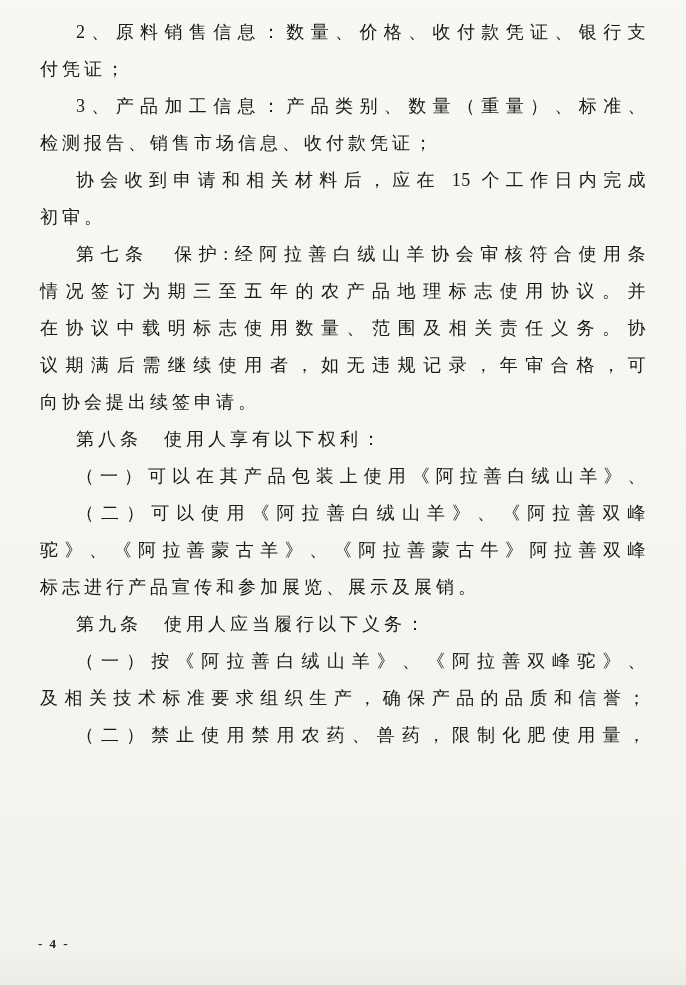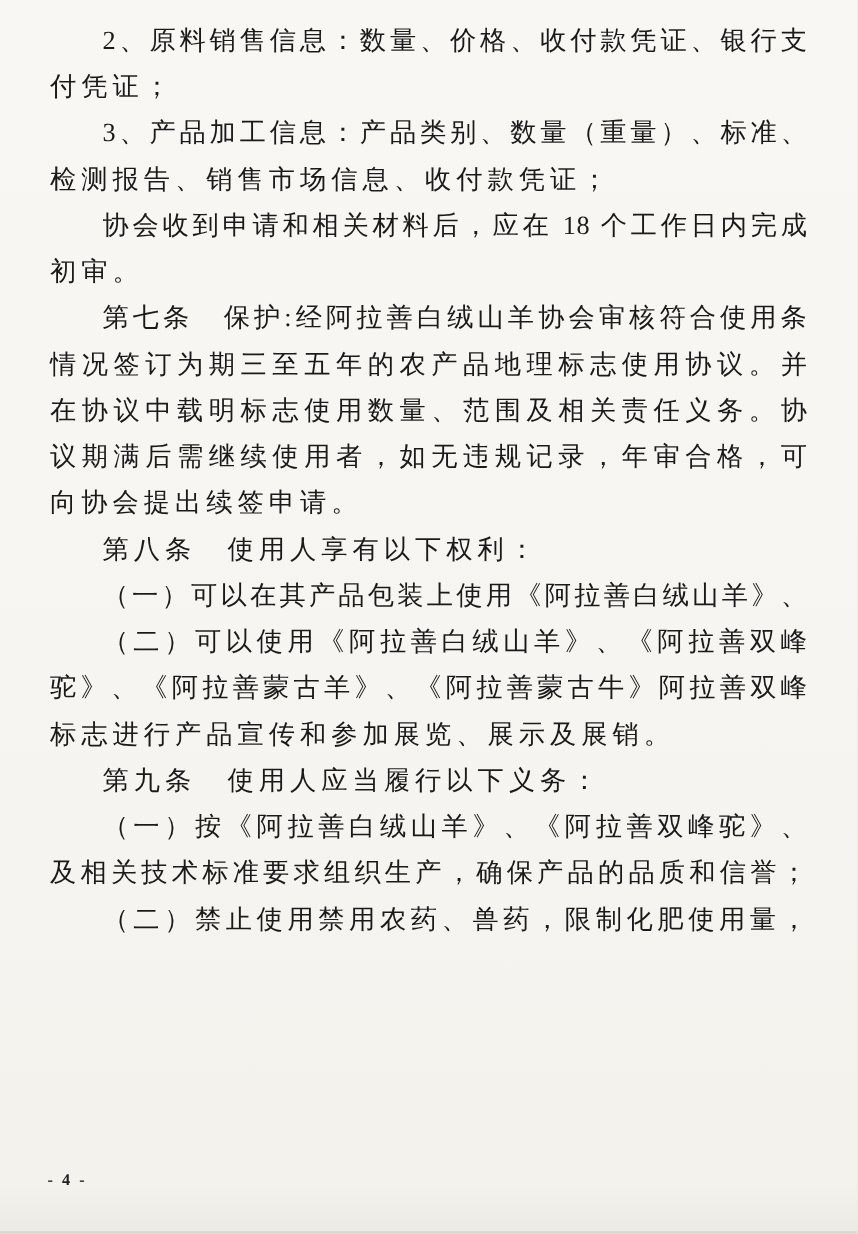--- a/index.html
+++ b/index.html
@@ -24,21 +24,21 @@
     height: 2px;
     background: #d9d6cf;
   }
   .doc-body {
     position: absolute;
     left: 40px;
     right: 40px;
     top: 14px;
   }
   .line {
-    font-size: 21px;
+    font-size: 18px;
     line-height: 37px;
     height: 37px;
     white-space: nowrap;
     text-align: justify;
     text-align-last: justify;
     text-justify: inter-character;
     letter-spacing: 0.5px;
   }
   .line.indent {
     text-indent: 2em;
@@ -59,21 +59,21 @@
 </style>
 </head>
 <body>
 
 <div class="page">
   <div class="doc-body">
     <div class="line indent">2、原料销售信息：数量、价格、收付款凭证、银行支</div>
     <div class="line end">付凭证；</div>
     <div class="line indent">3、产品加工信息：产品类别、数量（重量）、标准、</div>
     <div class="line end">检测报告、销售市场信息、收付款凭证；</div>
-    <div class="line indent">协会收到申请和相关材料后，应在 18 个工作日内完成</div>
+    <div class="line indent">协会收到申请和相关材料后，应在 15 个工作日内完成</div>
     <div class="line end">初审。</div>
     <div class="line indent">第七条　保护:经阿拉善白绒山羊协会审核符合使用条</div>
     <div class="line">情况签订为期三至五年的农产品地理标志使用协议。并</div>
     <div class="line">在协议中载明标志使用数量、范围及相关责任义务。协</div>
     <div class="line">议期满后需继续使用者，如无违规记录，年审合格，可</div>
     <div class="line end">向协会提出续签申请。</div>
     <div class="line indent end">第八条　使用人享有以下权利：</div>
     <div class="line indent">（一）可以在其产品包装上使用《阿拉善白绒山羊》、</div>
     <div class="line indent">（二）可以使用《阿拉善白绒山羊》、《阿拉善双峰</div>
     <div class="line">驼》、《阿拉善蒙古羊》、《阿拉善蒙古牛》阿拉善双峰</div>

